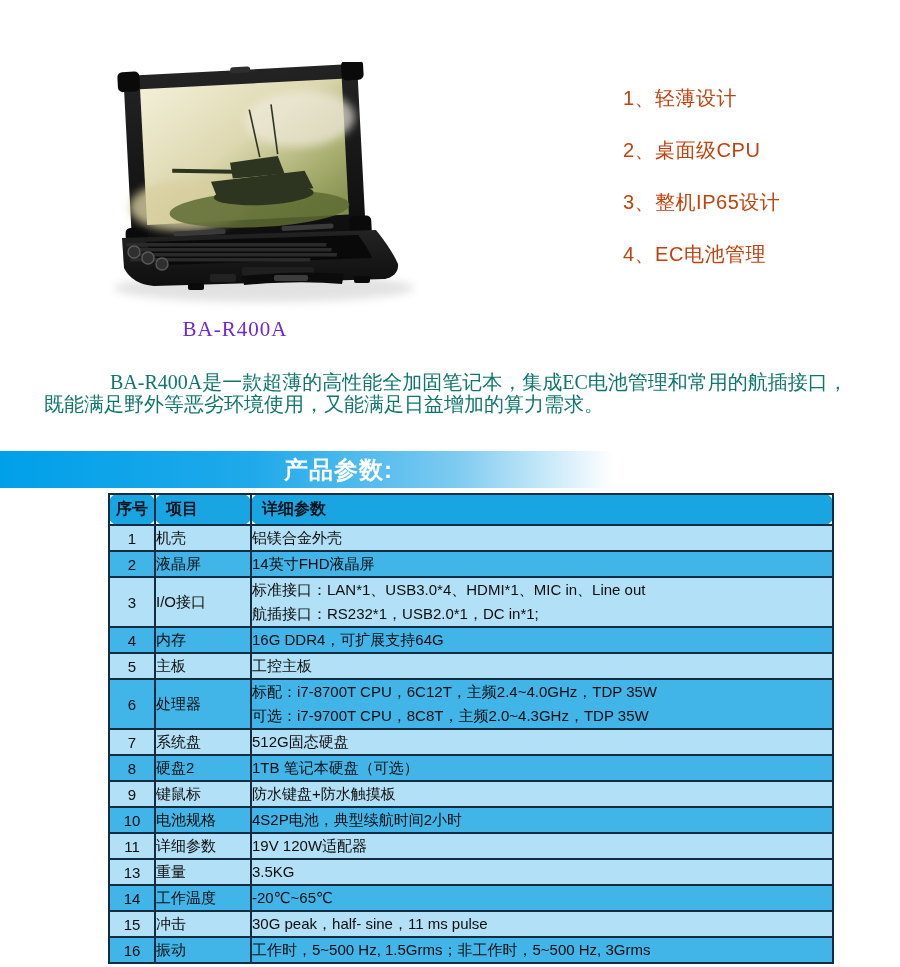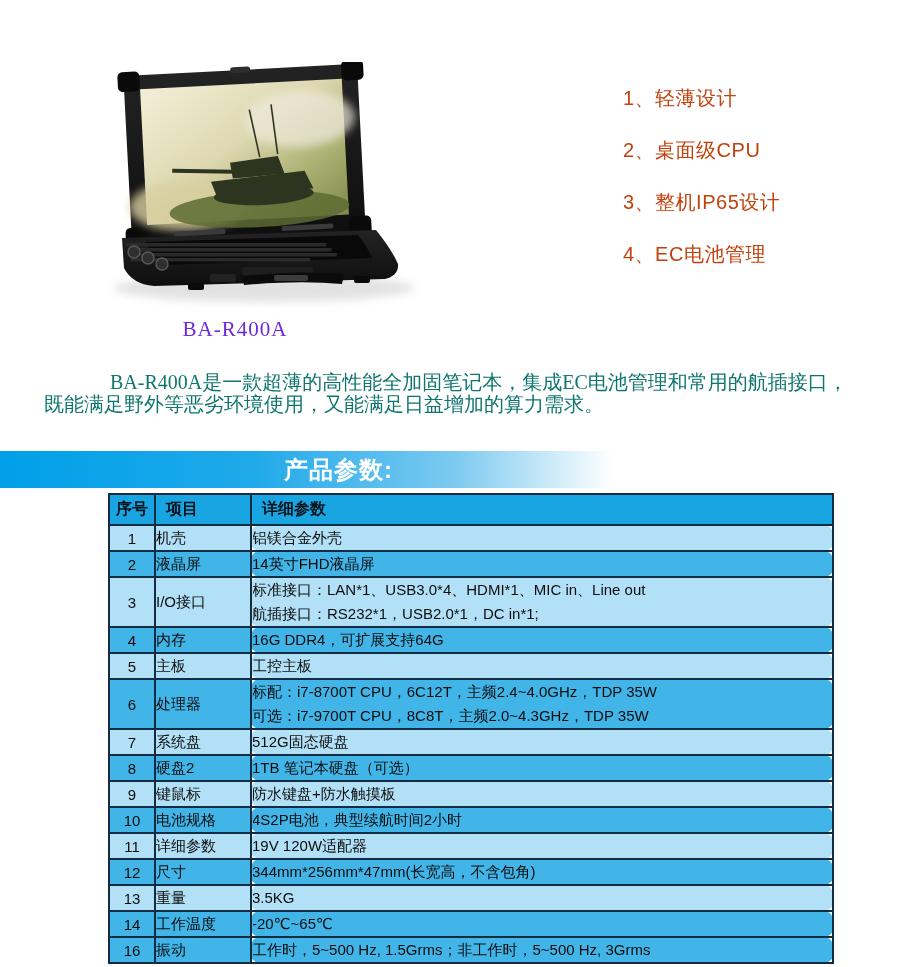--- a/index.html
+++ b/index.html
@@ -43,29 +43,29 @@
     width:726px;border-collapse:collapse;table-layout:fixed;
     font-size:15px;color:#0d0d0d;
   }
   table.spec col.c-no{width:46px;}
   table.spec col.c-item{width:96px;}
   table.spec th,table.spec td{
     border:2px solid #132c41;padding:0;vertical-align:middle;
     overflow:hidden;white-space:nowrap;
   }
   table.spec thead tr{height:31px;background:#18a5e2;}
-  table.spec th{font-size:16px;font-weight:bold;color:#06131c;text-align:left;padding-left:10px;}
+  table.spec th{font-size:16px;font-weight:bold;color:#06131c;text-align:left;padding-left:10px;border-radius:9px;}
   table.spec th.h-no{text-align:center;padding-left:0;}
   tr.row-light{background:#b2e0f6;}
   tr.row-medium{background:#41b4e8;}
   tr.row-single{height:23px;}
   tr.row-tall{height:49px;}
   td.cell-no{text-align:center;}
   td.cell-item{padding-left:10px;}
-  td.cell-detail{padding-left:12px;border-radius:9px;}
+  td.cell-detail{padding-left:12px;}
   .detail-line{line-height:24px;height:24px;}
 </style>
 </head>
 <body>
 
 <div class="page">
 
 
   <div class="figure">
     <svg viewBox="0 0 330 252" width="330" height="252">
@@ -246,39 +246,39 @@
               <div class="detail-line">4S2P电池，典型续航时间2小时</div>
             </td>
           </tr>
           <tr class="row-light row-single">
             <td class="cell-no">11</td>
             <td class="cell-item">详细参数</td>
             <td class="cell-detail">
               <div class="detail-line">19V 120W适配器</div>
             </td>
           </tr>
-          <tr class="row-medium row-single">
-            <td class="cell-no">12</td>
-            <td class="cell-item">尺寸</td>
-            <td class="cell-detail">
-              <div class="detail-line">344mm*256mm*47mm(长宽高，不含包角)</div>
-            </td>
-          </tr>
           <tr class="row-light row-single">
             <td class="cell-no">13</td>
             <td class="cell-item">重量</td>
             <td class="cell-detail">
               <div class="detail-line">3.5KG</div>
             </td>
           </tr>
           <tr class="row-medium row-single">
             <td class="cell-no">14</td>
             <td class="cell-item">工作温度</td>
             <td class="cell-detail">
               <div class="detail-line">-20℃~65℃</div>
+            </td>
+          </tr>
+          <tr class="row-light row-single">
+            <td class="cell-no">15</td>
+            <td class="cell-item">冲击</td>
+            <td class="cell-detail">
+              <div class="detail-line">30G peak，half- sine，11 ms pulse</div>
             </td>
           </tr>
           <tr class="row-medium row-single">
             <td class="cell-no">16</td>
             <td class="cell-item">振动</td>
             <td class="cell-detail">
               <div class="detail-line">工作时，5~500 Hz, 1.5Grms；非工作时，5~500 Hz, 3Grms</div>
             </td>
           </tr>
         </tbody>

